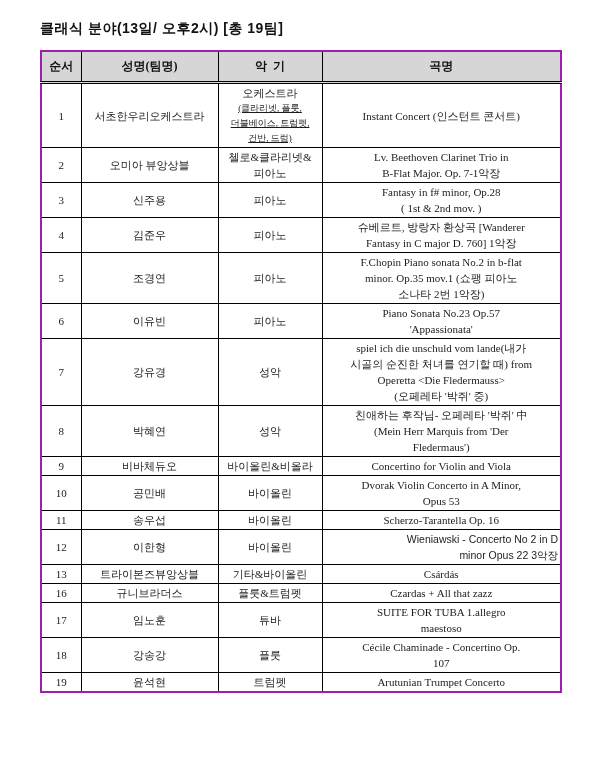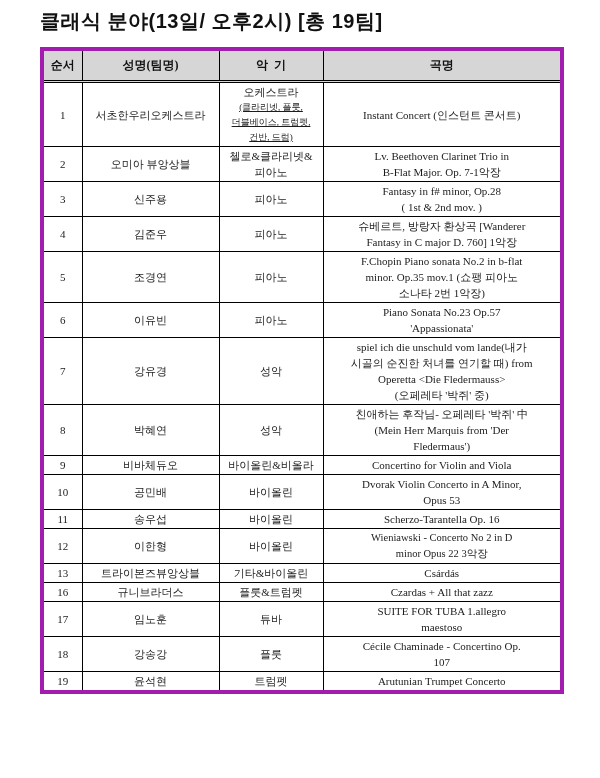--- a/index.html
+++ b/index.html
@@ -11,29 +11,29 @@
     width: 600px;
     height: 778px;
     font-family: "Liberation Serif", "DejaVu Serif", serif;
     color: #1c1c1c;
     box-sizing: border-box;
     padding: 8px 0 0 40px;
   }
   .doc-title {
     font-family: "Liberation Sans", "DejaVu Sans", sans-serif;
     font-weight: bold;
-    font-size: 20px;
+    font-size: 14px;
     letter-spacing: 0.5px;
     color: #111;
-    margin: 0 0 12px 0;
+    margin: 12px 0 12px 0;
   }
   table.schedule {
     border-collapse: collapse;
     width: 520px;
-    border: 4px solid #a21caf;
+    border: 2px solid #a21caf;
     table-layout: fixed;
   }
   table.schedule th {
     background: #d6d6d6;
     border: 1px solid #000;
     border-bottom: 3px double #000;
     font-size: 12px;
     font-weight: bold;
     padding: 6px 2px;
     white-space: pre-wrap;
@@ -44,22 +44,23 @@
     text-align: center;
     vertical-align: middle;
     font-size: 11px;
     line-height: 16px;
     padding: 1px 2px;
     white-space: pre-line;
     word-break: keep-all;
     overflow-wrap: break-word;
   }
   td.song.sans {
-    font-family: Liberation Serif, serif;
+    font-family: Liberation Sans, sans-serif;
     font-size: 10.5px;
+    text-align: right;
   }
   .inst-detail {
     display: block;
     font-size: 9px;
     line-height: 15px;
     white-space: pre-line;
     text-decoration: underline;
   }
 </style>
 </head>

